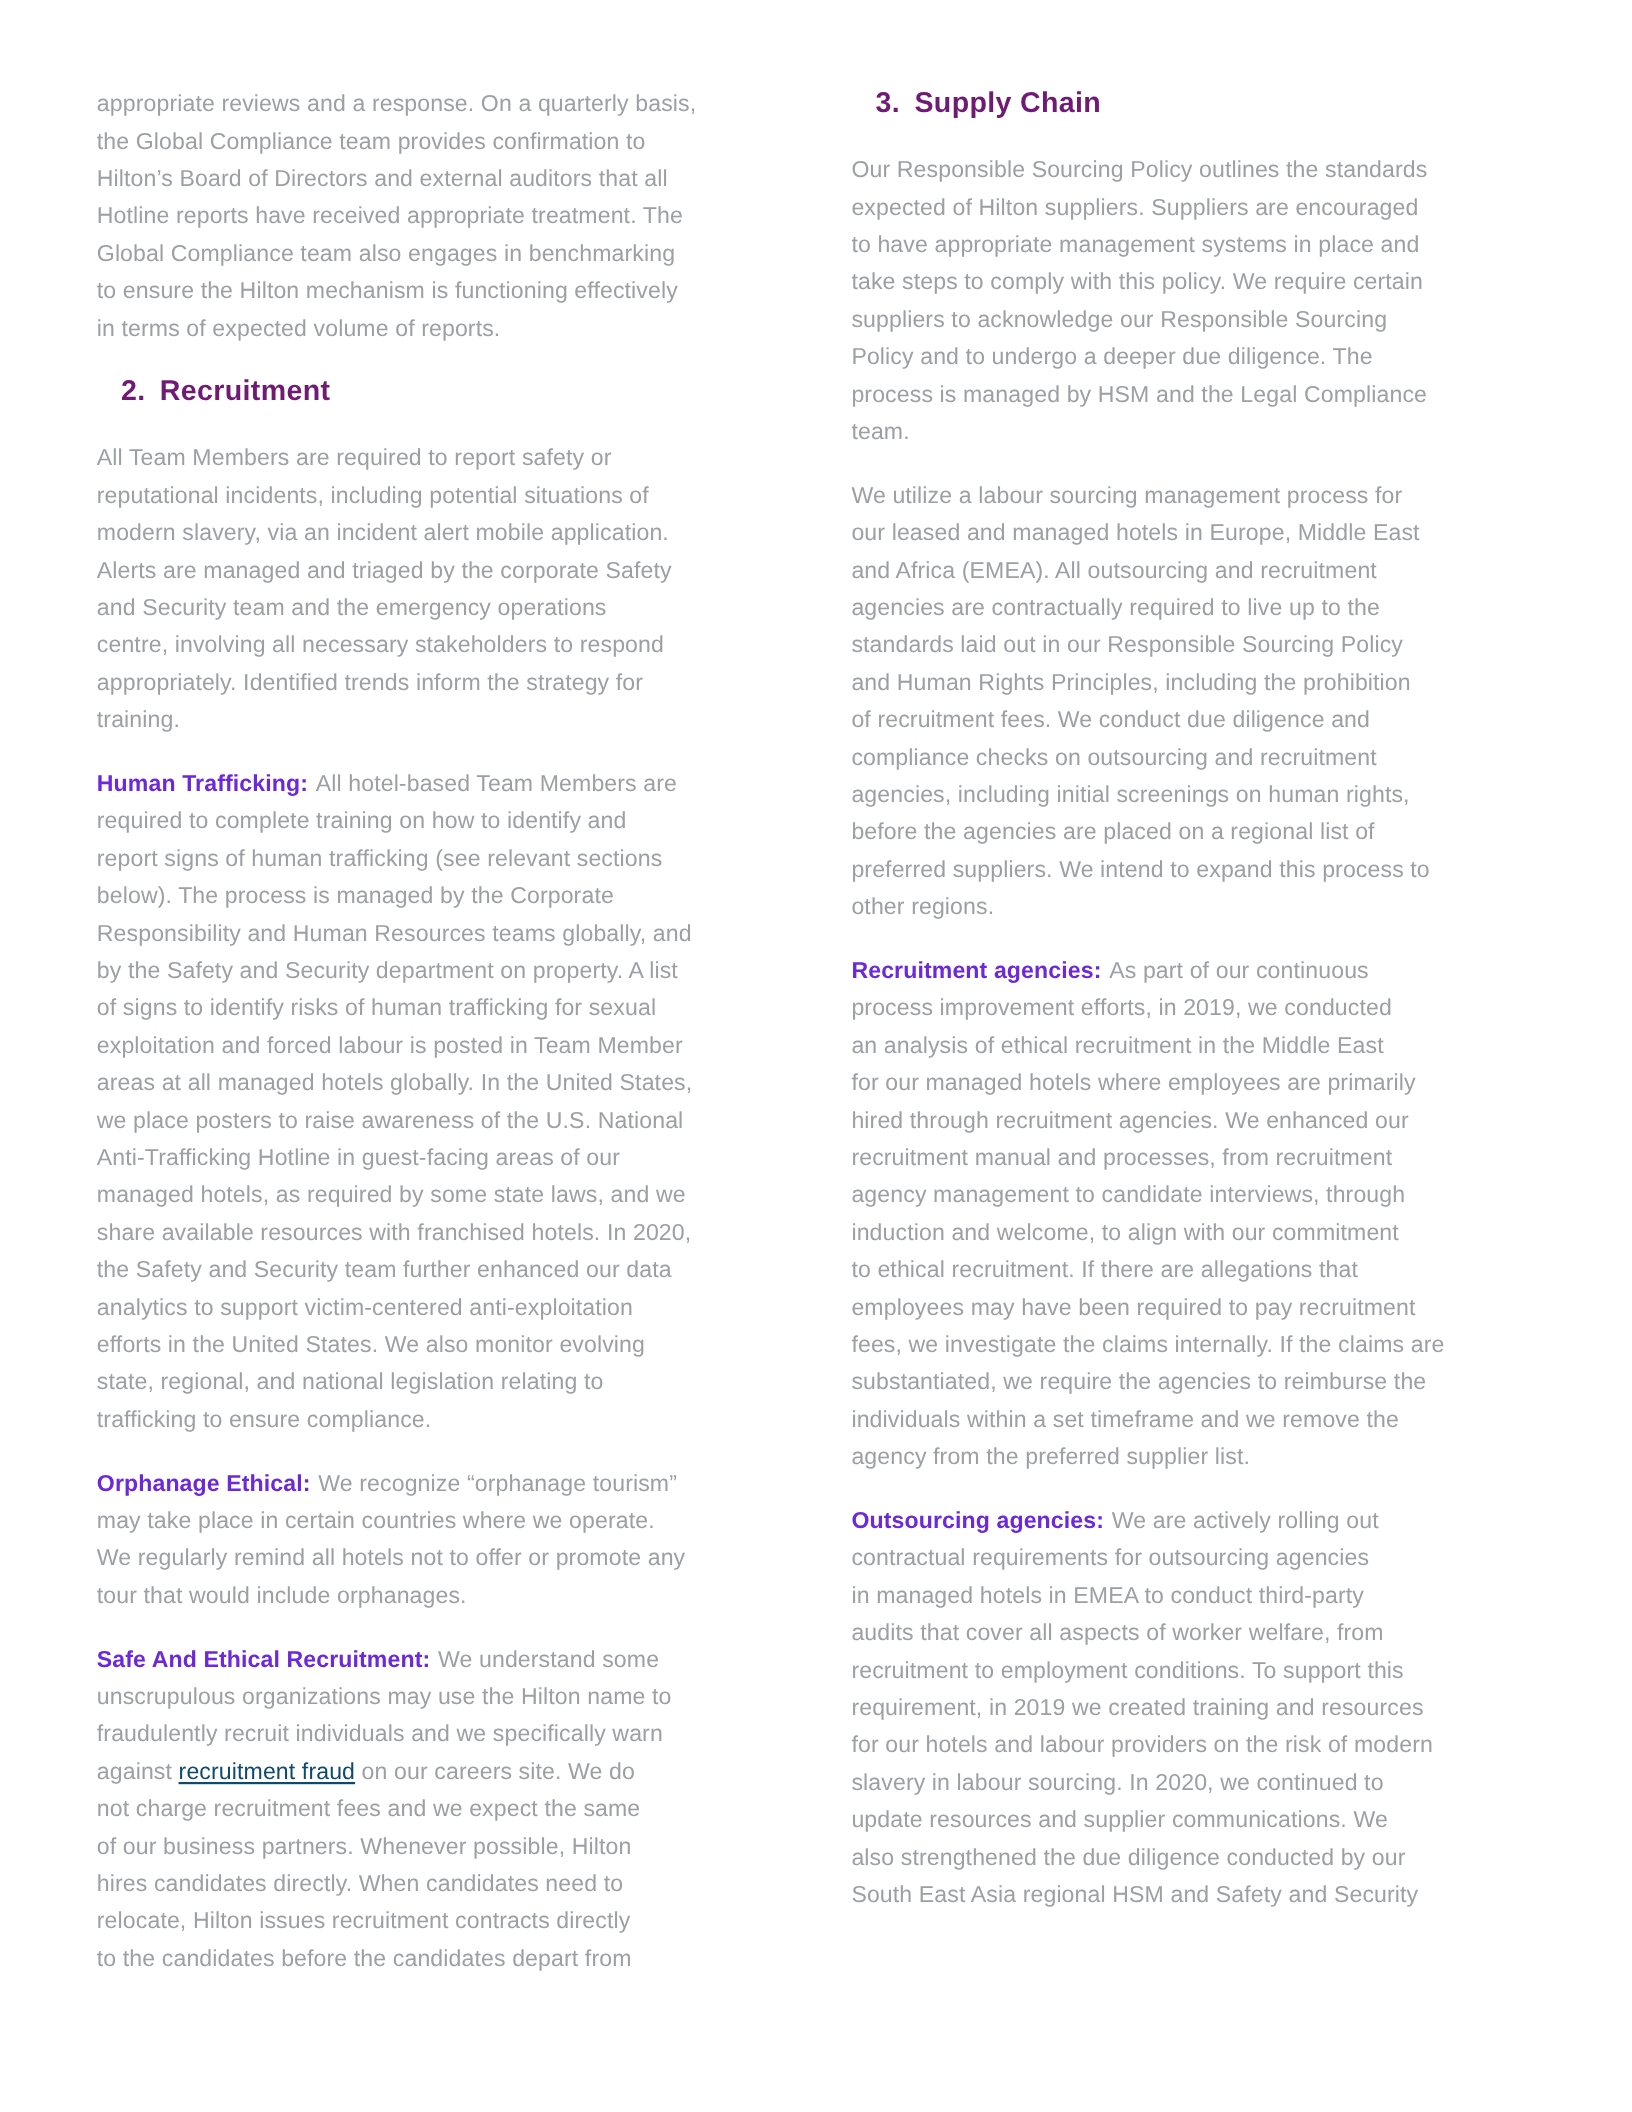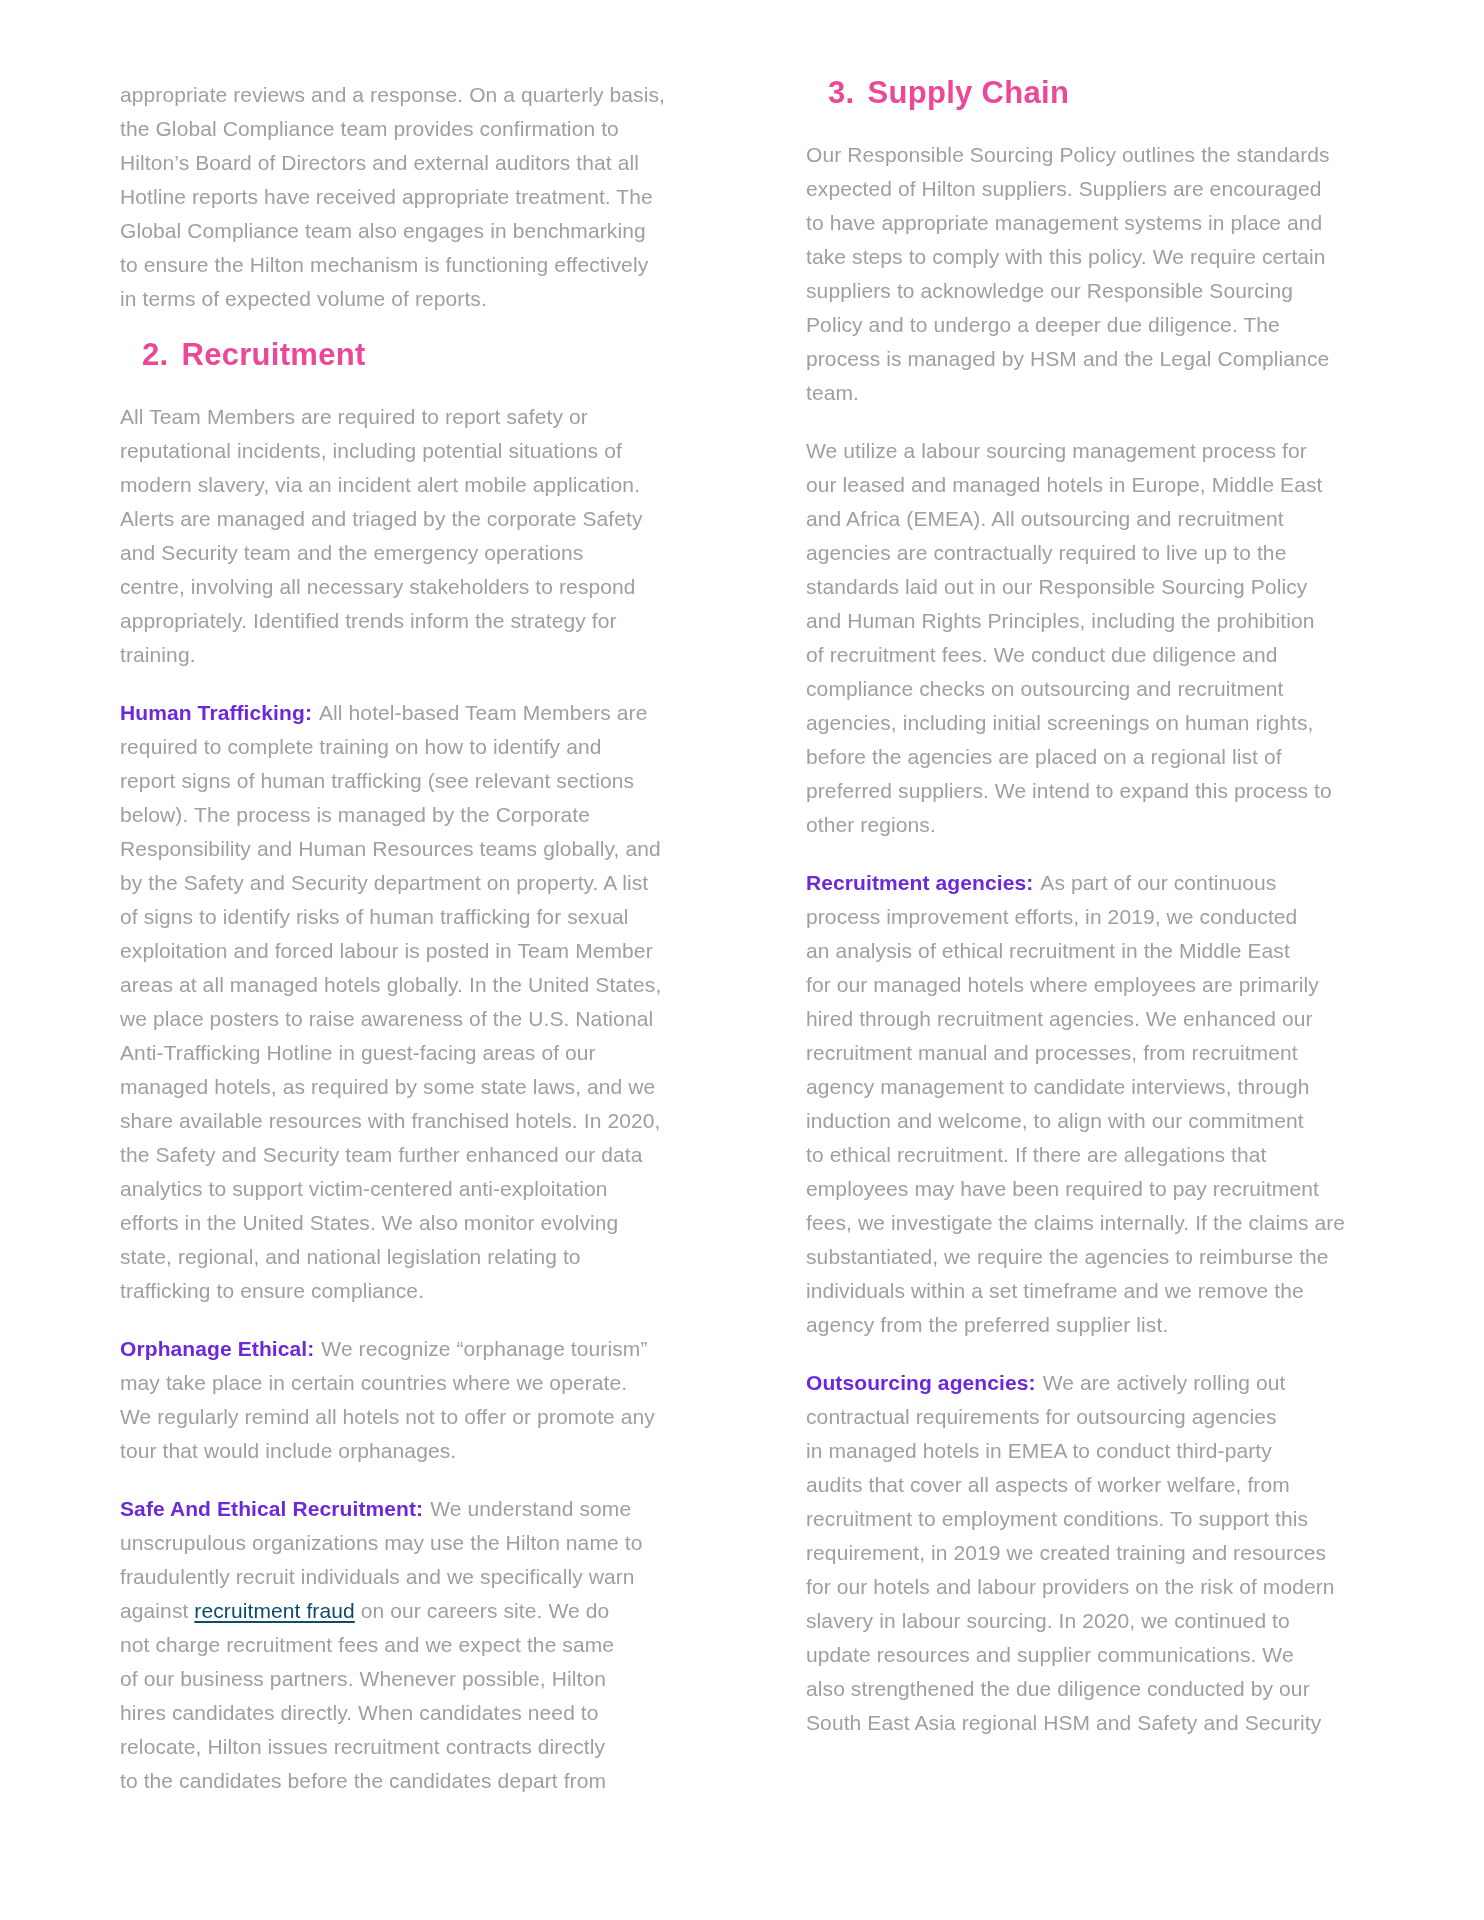--- a/index.html
+++ b/index.html
@@ -6,21 +6,21 @@
     margin: 0;
     padding: 0;
     background: #ffffff;
   }
   .page {
     position: relative;
     width: 1484px;
     height: 1920px;
     background: #ffffff;
     box-sizing: border-box;
-    padding: 78px 80px 0 120px;
+    padding: 78px 80px 0 88px;
     font-family: "Liberation Sans", sans-serif;
     overflow: hidden;
   }
   .columns {
     display: flex;
     gap: 54px;
   }
   .col {
     width: 632px;
     flex: 0 0 632px;
@@ -33,24 +33,24 @@
     letter-spacing: 0.1px;
   }
   strong.lead {
     font-weight: bold;
     color: #6d28d9;
     margin-right: 7px;
   }
   h3.heading {
     margin: 0 0 30px 0;
     padding-left: 22px;
-    font-size: 31px;
+    font-size: 26px;
     line-height: 30px;
     font-weight: bold;
-    color: #ec4899;
+    color: #701a75;
     letter-spacing: 0.3px;
   }
   h3.heading .num {
     margin-right: 13px;
   }
   a.inline-link {
     color: #0c4a6e;
     text-decoration: underline;
     text-underline-offset: 3px;
     cursor: pointer;

